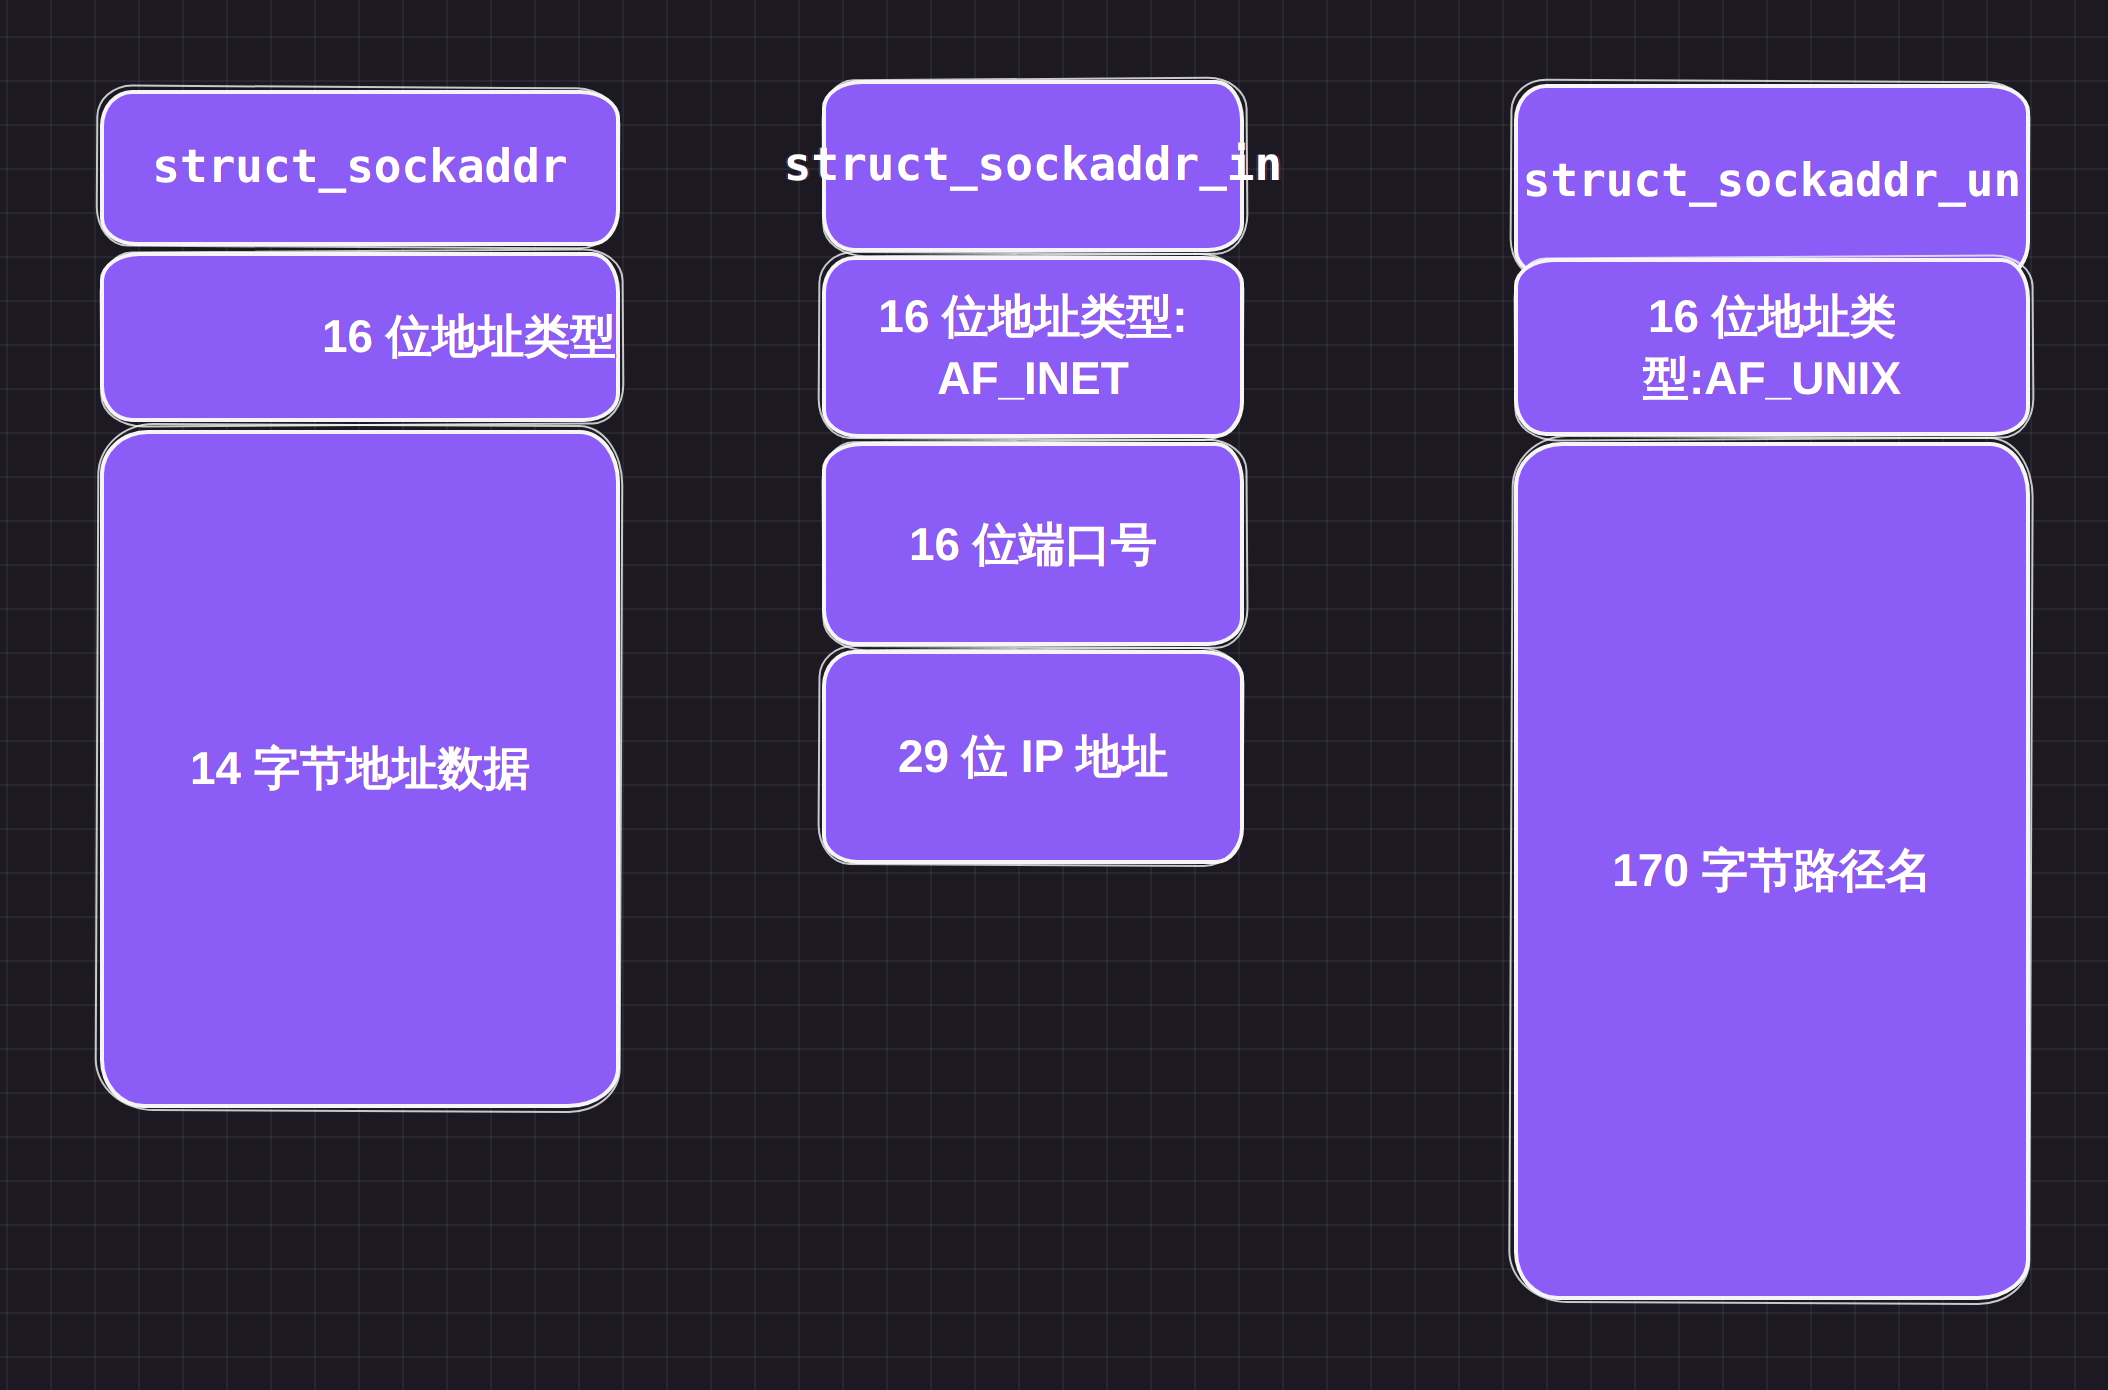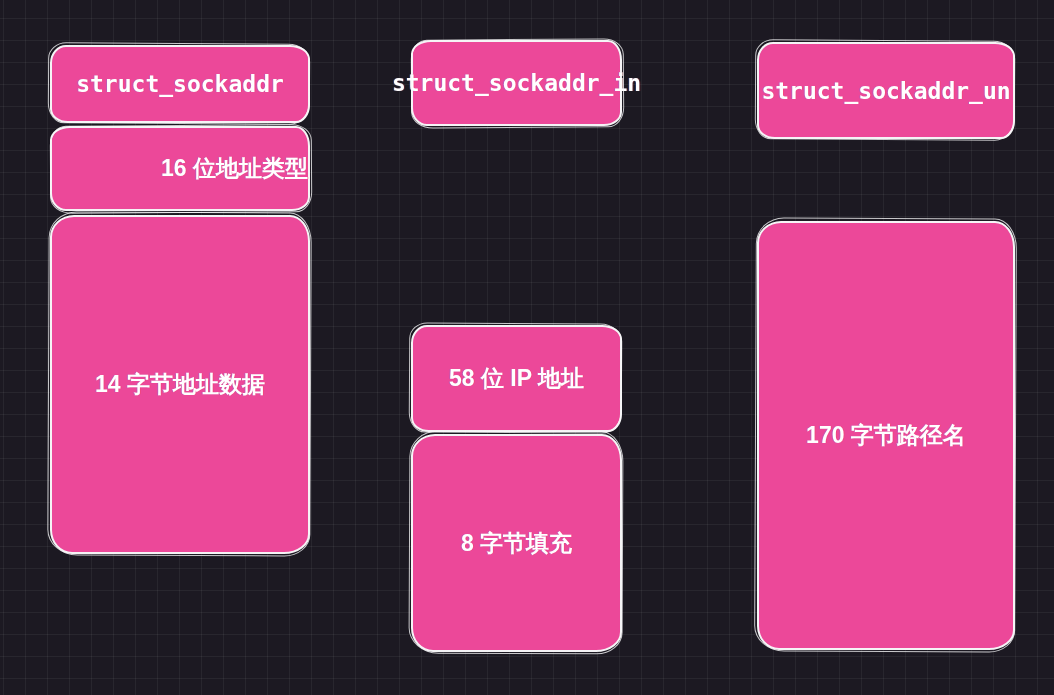--- a/index.html
+++ b/index.html
@@ -10,21 +10,21 @@
       linear-gradient(rgba(255,255,255,0.055) 1px, transparent 1px),
       linear-gradient(90deg, rgba(255,255,255,0.055) 1px, transparent 1px);
     background-size:22px 22px;
     background-position:3px 18px;
     font-family:"Liberation Sans","DejaVu Sans",sans-serif;
   }
   .canvas { position:relative; width:1054px; height:695px; }
   .col { position:absolute; top:0; height:695px; }
   .box {
     position:absolute; left:0; right:0;
-    background:#ec4899;
+    background:#8b5cf6;
     border:2.5px solid #f5f4f6;
     display:flex; flex-direction:column;
     align-items:center; justify-content:center;
     text-align:center; color:#ffffff;margin-left:13px;
   }
   .box::before {
     content:""; position:absolute; inset:-4px -2px -3px -4px;
     border:1.7px solid rgba(248,248,250,0.78);
     border-radius:18px 22px 20px 16px / 16px 18px 22px 20px;
     transform:rotate(0.35deg);
@@ -62,30 +62,38 @@
     </div>
     <div class="box r-c" style="top:215px; height:339px;">
       <div class="cjk">14 字节地址数据</div>
     </div>
   </div>
 
   <div class="col" style="left:398px; width:224px;">
     <div class="box r-b" style="top:40px; height:86px;">
       <span class="mono">struct_sockaddr_in</span>
     </div>
+    <div class="box r-a" style="top:128px; height:91px;">
+      <div class="cjk">16 位地址类型:</div>
+      <div class="cjk">AF_INET</div>
+    </div>
+    <div class="box r-b" style="top:221px; height:102px;">
+      <div class="cjk">16 位端口号</div>
+    </div>
     <div class="box r-a" style="top:325px; height:107px;">
-      <div class="cjk">58 位 IP 地址</div>
-    </div>
-    <div class="box r-c" style="top:434px; height:218px;">
-      <div class="cjk">8 字节填充</div>
+      <div class="cjk">29 位 IP 地址</div>
     </div>
   </div>
 
   <div class="col" style="left:744px; width:271px;">
     <div class="box r-a" style="top:42px; height:97px;">
       <span class="mono">struct_sockaddr_un</span>
+    </div>
+    <div class="box r-b" style="top:129px; height:89px;">
+      <div class="cjk">16 位地址类</div>
+      <div class="cjk">型:AF_UNIX</div>
     </div>
     <div class="box r-c" style="top:221px; height:429px;">
       <div class="cjk">170 字节路径名</div>
     </div>
   </div>
 
 </div>
 
 </body></html>

